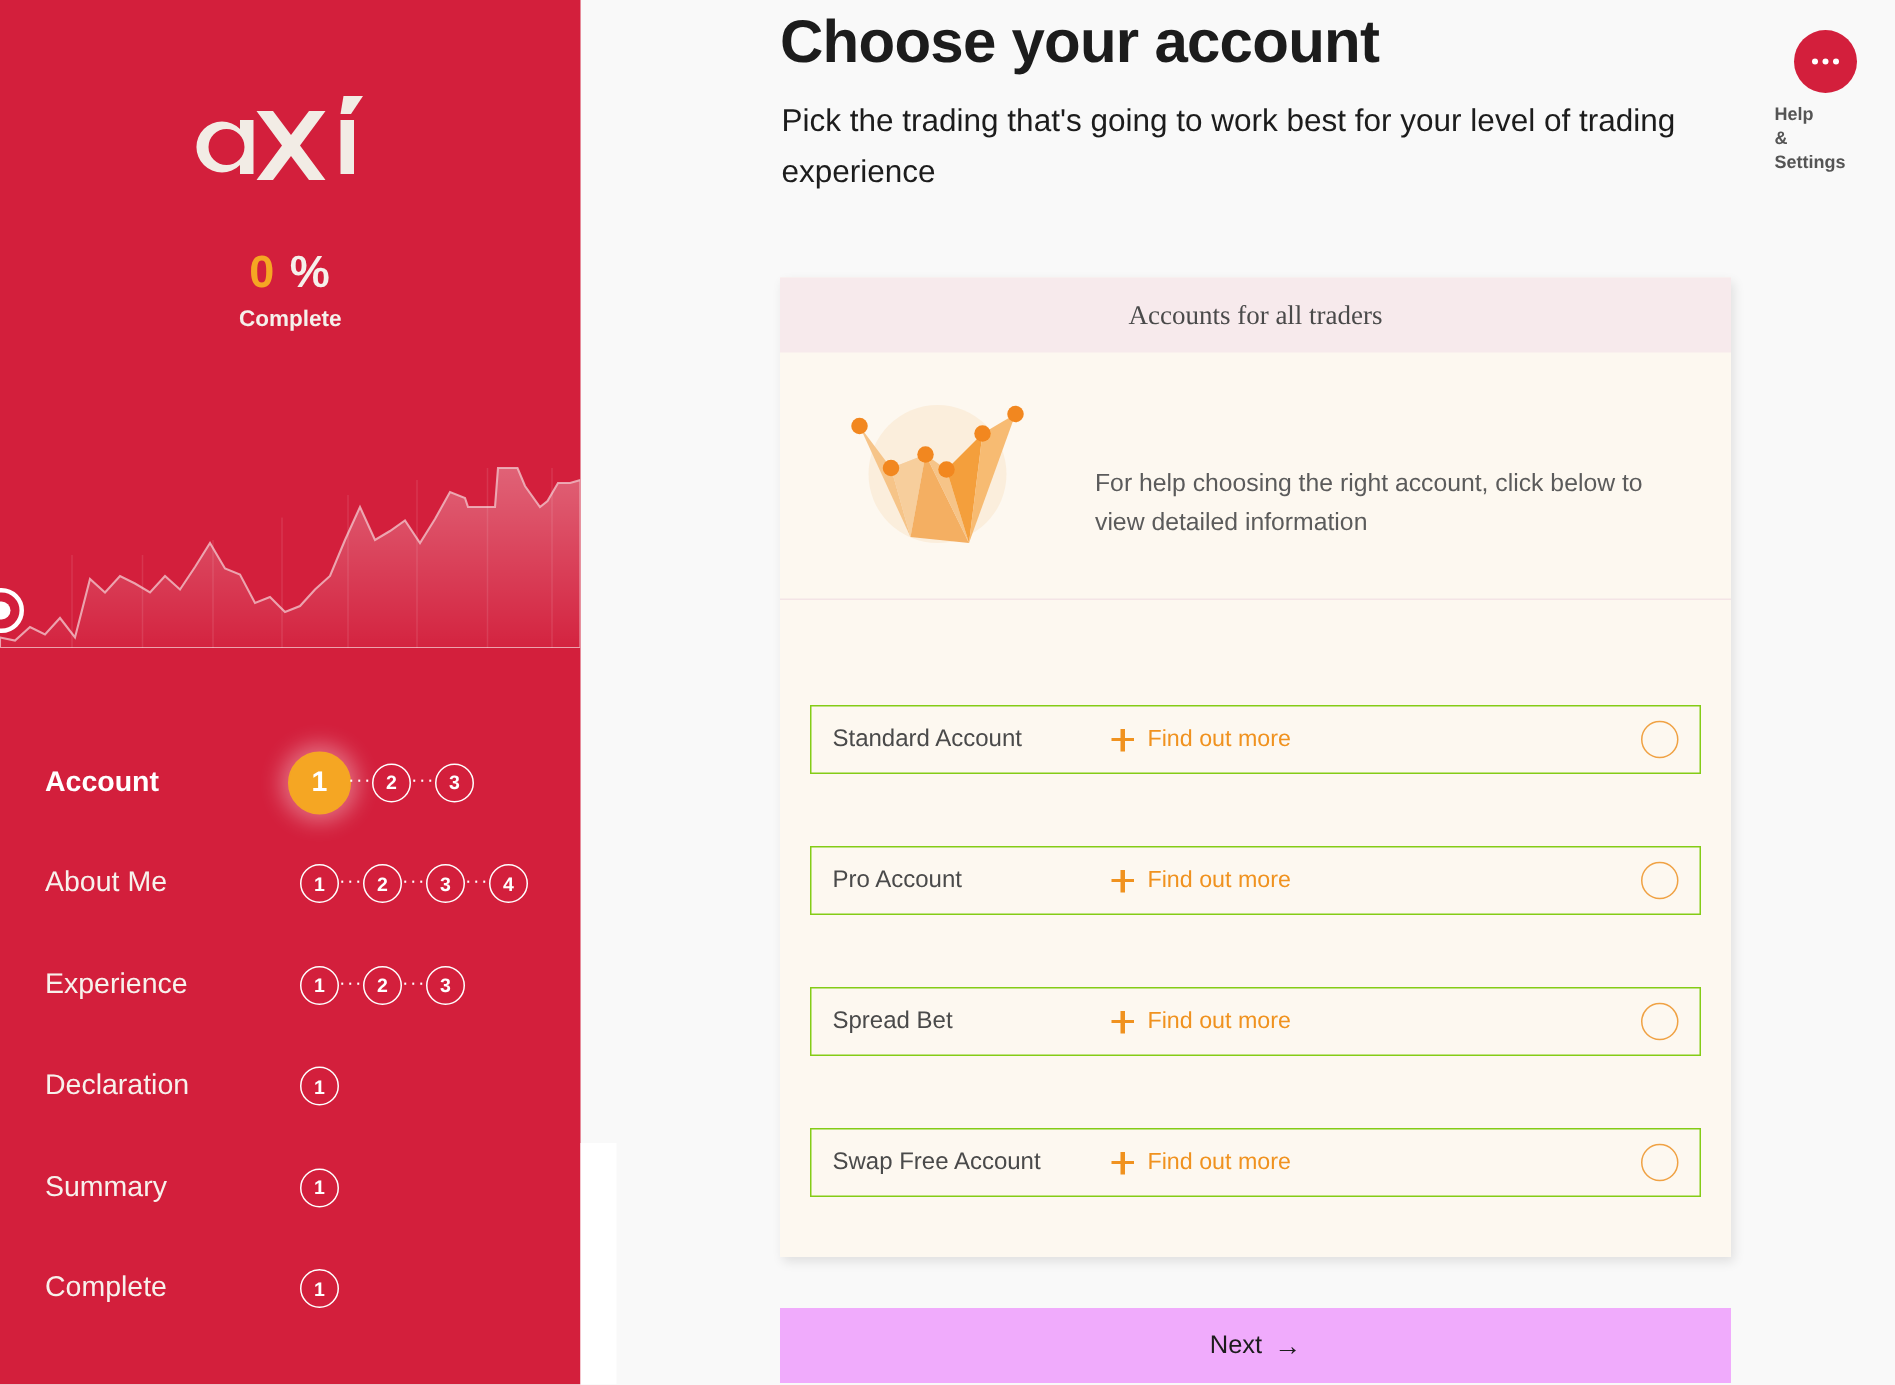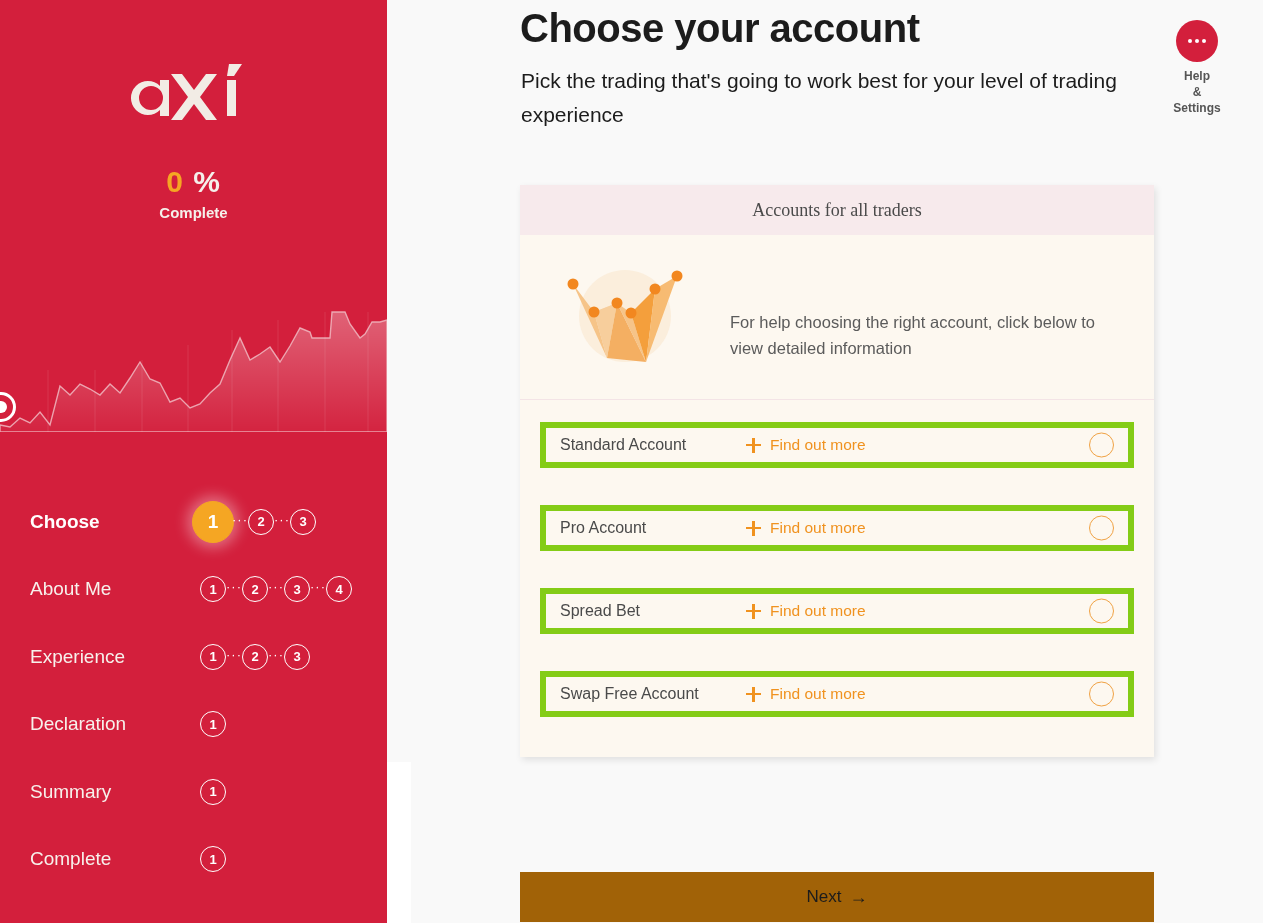--- a/index.html
+++ b/index.html
@@ -88,22 +88,22 @@
   .main { position: absolute; left: 387px; top: 0; width: 876px; height: 689px; }
   .page-title {
     position: absolute; left: 133px; top: 6px;
     font-size: 40px; font-weight: bold; color: #1c1c1c; letter-spacing: -0.5px;
   }
   .page-sub {
     position: absolute; left: 134px; top: 64px; width: 625px;
     font-size: 21px; color: #1c1c1c; line-height: 1.6;
   }
   .help {
-    position: absolute; left: 776px; top: 20px; width: 68px;
-    text-align: center;
+    position: absolute; left: 796px; top: 20px; width: 68px;
+    text-align: left;
   }
   .help-btn {
     width: 42px; height: 42px; border-radius: 50%; background: #d31f3c;
     margin: 0 auto; display: flex; align-items: center; justify-content: center;
     cursor: pointer;
   }
   .help-dots { display:flex; gap:3px; }
   .help-dots i { width:4px; height:4px; border-radius:50%; background:#fff; display:block; }
   .help-txt {
     margin-top: 6px; font-size: 12px; font-weight: bold; color: #555; line-height: 1.35;
@@ -129,23 +129,23 @@
     font-size: 16.5px; color: #5b5b5b; line-height: 1.6; width: 390px; margin-top: 36px;
   }
   .acct-section { padding: 22px 20px 40px 20px; }
   .acct-head {
     display: flex; align-items: baseline; justify-content: space-between;
     padding: 0 1px 0 1px; margin-bottom: 15px;
   }
   .acct-title { font-size: 19px; font-weight: bold; color: #1c1c1c; }
   .acct-hint { font-size: 12.5px; font-weight: bold; color: #f5a03c; }
   .opt-row {
-    height: 46px; border: 6px solid #84cc16; background: #fdf8f0;
+    height: 46px; border: 1px solid #84cc16; background: #fdf8f0;
     display: flex; align-items: center; margin-bottom: 37px;
-    cursor: pointer; position: relative;
+    cursor: pointer; position: relative; margin-top: 48px;
   }
   .opt-row:last-child { margin-bottom: 0; }
   .opt-name { font-size: 16px; color: #4a4a4a; padding-left: 14px; width: 200px; flex:none; }
   .opt-more { display: flex; align-items: center; gap: 9px; }
   .plus {
     position: relative; width: 15px; height: 15px; flex:none;
   }
   .plus::before, .plus::after {
     content:""; position:absolute; background:#f0921f;
   }
@@ -153,21 +153,21 @@
   .plus::after { top:0; left:6px; height:15px; width:2.5px; }
   .opt-more-lbl { font-size: 15.5px; color: #f0921f; }
   .opt-radio {
     position: absolute; right: 14px; top: 50%; transform: translateY(-50%);
     width: 25px; height: 25px; border-radius: 50%;
     border: 1.4px solid #f0a244; background: transparent;
   }
 
   .next-btn {
     position: absolute; left: 133px; top: 872px; width: 634px; height: 50px;
-    background: #a16207; border: none; cursor: pointer;
+    background: #f0abfc; border: none; cursor: pointer;
     display: flex; align-items: center; justify-content: center;
     font-size: 17px; color: #1c1c1c; font-family: "Liberation Sans", sans-serif;
   }
   .next-arrow { margin-left: 8px; font-size: 18px; }
 </style>
 </head>
 <body>
 
 <div id="app">
 
@@ -209,21 +209,21 @@
           <line x1="278" y1="70" x2="278" y2="182"></line>
           <line x1="325" y1="62" x2="325" y2="182"></line>
           <line x1="368" y1="62" x2="368" y2="182"></line>
         </g>
       </svg>
     </div>
     <div class="chart-circle"></div>
 
     <nav class="steps">
         <div class="step-row">
-          <div class="step-label active">Choose</div>
+          <div class="step-label active">Account</div>
           <div class="dots">
             <span class="dot current">1</span>
             <span class="dot-sep">···</span>
             <span class="dot">2</span>
             <span class="dot-sep">···</span>
             <span class="dot">3</span>
           </div>
         </div>
         <div class="step-row">
           <div class="step-label">About Me</div>

